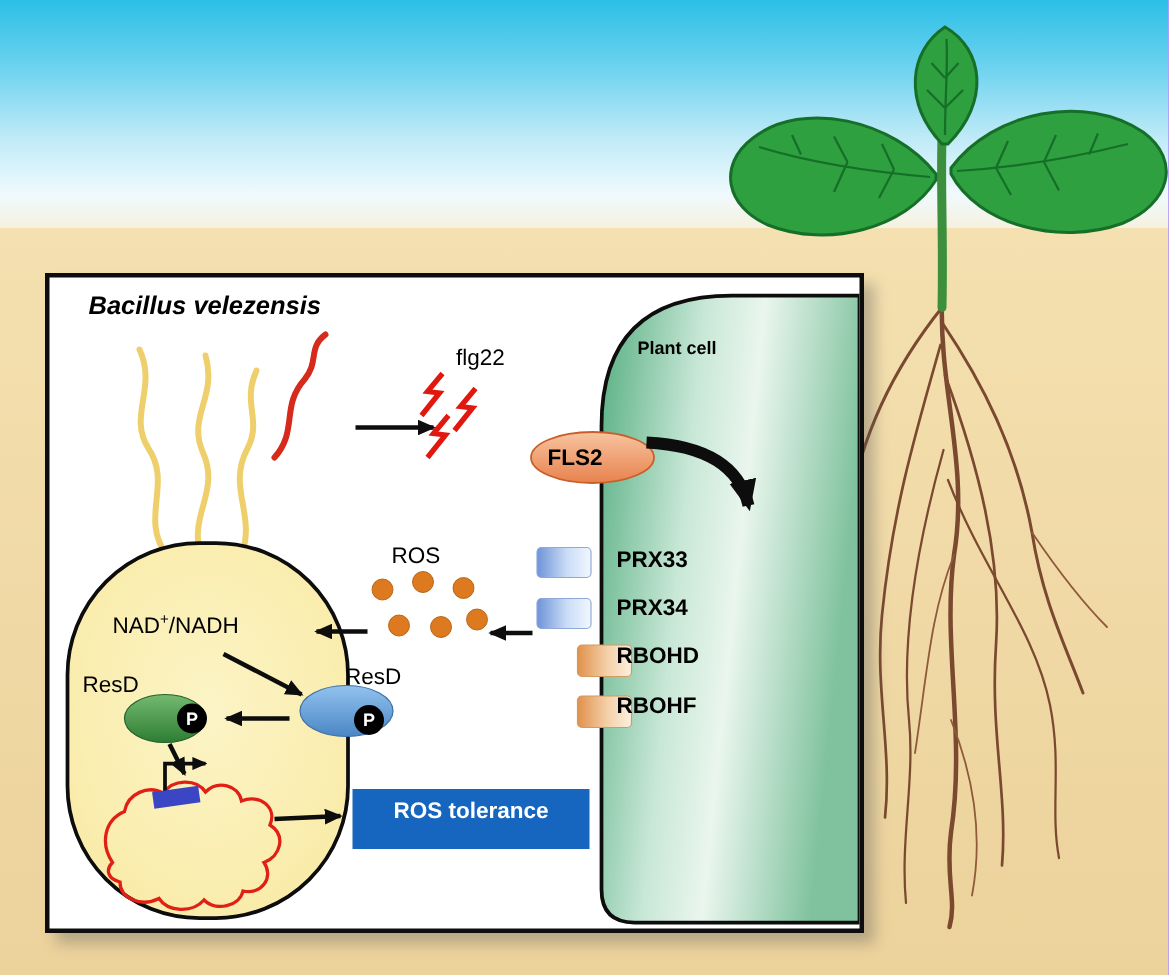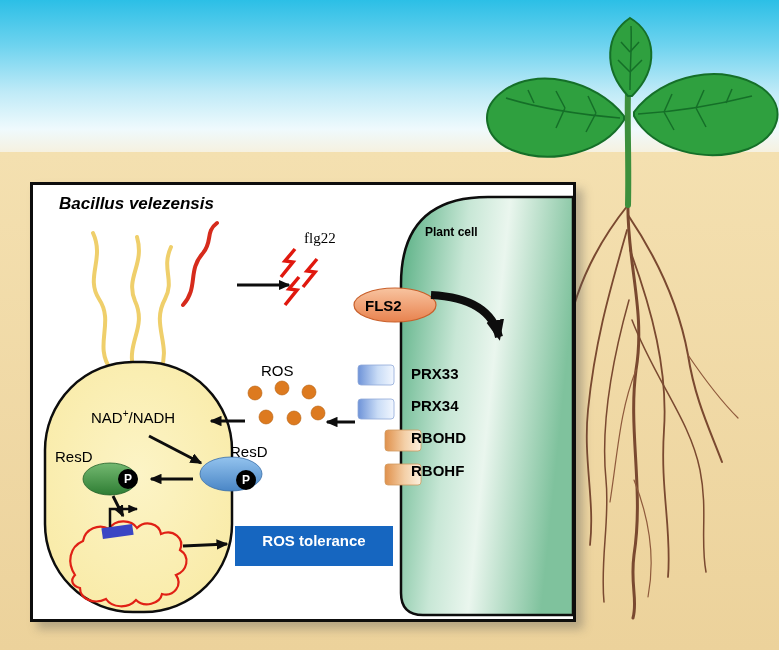--- a/index.html
+++ b/index.html
@@ -9,24 +9,24 @@
        background:linear-gradient(to bottom,#2CBFE6 0%,#6ED3EF 30%,#BEEAF7 60%,#EFFAFD 85%,#F6F1E0 100%);}
   .soil{position:absolute;left:0;top:152px;width:779px;height:498px;
         background:linear-gradient(to bottom,#F4E0B0,#ECD29B);}
   .plant-svg{position:absolute;left:0;top:0;width:779px;height:650px;}
   .panel{position:absolute;left:30px;top:182px;width:540px;height:434px;background:#ffffff;
          border:3px solid #0d0d0d;box-shadow:7px 7px 9px rgba(90,90,90,.38);}
   .art{position:absolute;left:0;top:0;width:540px;height:434px;}
   .lbl{position:absolute;color:#000;font-size:15px;line-height:1.15;white-space:nowrap;}
   .title{left:26px;top:9px;font-size:17px;font-weight:bold;font-style:italic;}
   .plantcell{left:392px;top:41px;font-size:12px;font-weight:bold;}
-  .flg22{left:271px;top:45px;font-family:Liberation Serif, serif;}
+  .flg22{left:271px;top:45px;}
   .fls2{left:332px;top:112px;width:60px;font-weight:bold;}
   .ros{left:228px;top:177px;}
-  .nad{left:58px;top:223px;}
+  .nad{left:42px;top:223px;}
   .nad sup{font-size:10px;}
   .resd{left:22px;top:263px;}
   .rese{left:197px;top:258px;}
   .gene{left:378px;font-weight:bold;}
   .g1{top:180px}.g2{top:212px}.g3{top:244px}.g4{top:277px}
   .pcircle{position:absolute;width:20px;height:20px;border-radius:50%;background:#000;color:#fff;
            font-size:12px;font-weight:bold;text-align:center;line-height:20px;}
   .p-rese{left:203px;top:285px;}
   .p-resd{left:85px;top:284px;}
   .promoter{position:absolute;left:69px;top:341px;width:31px;height:11px;background:#3A46C4;transform:rotate(-8deg);}

